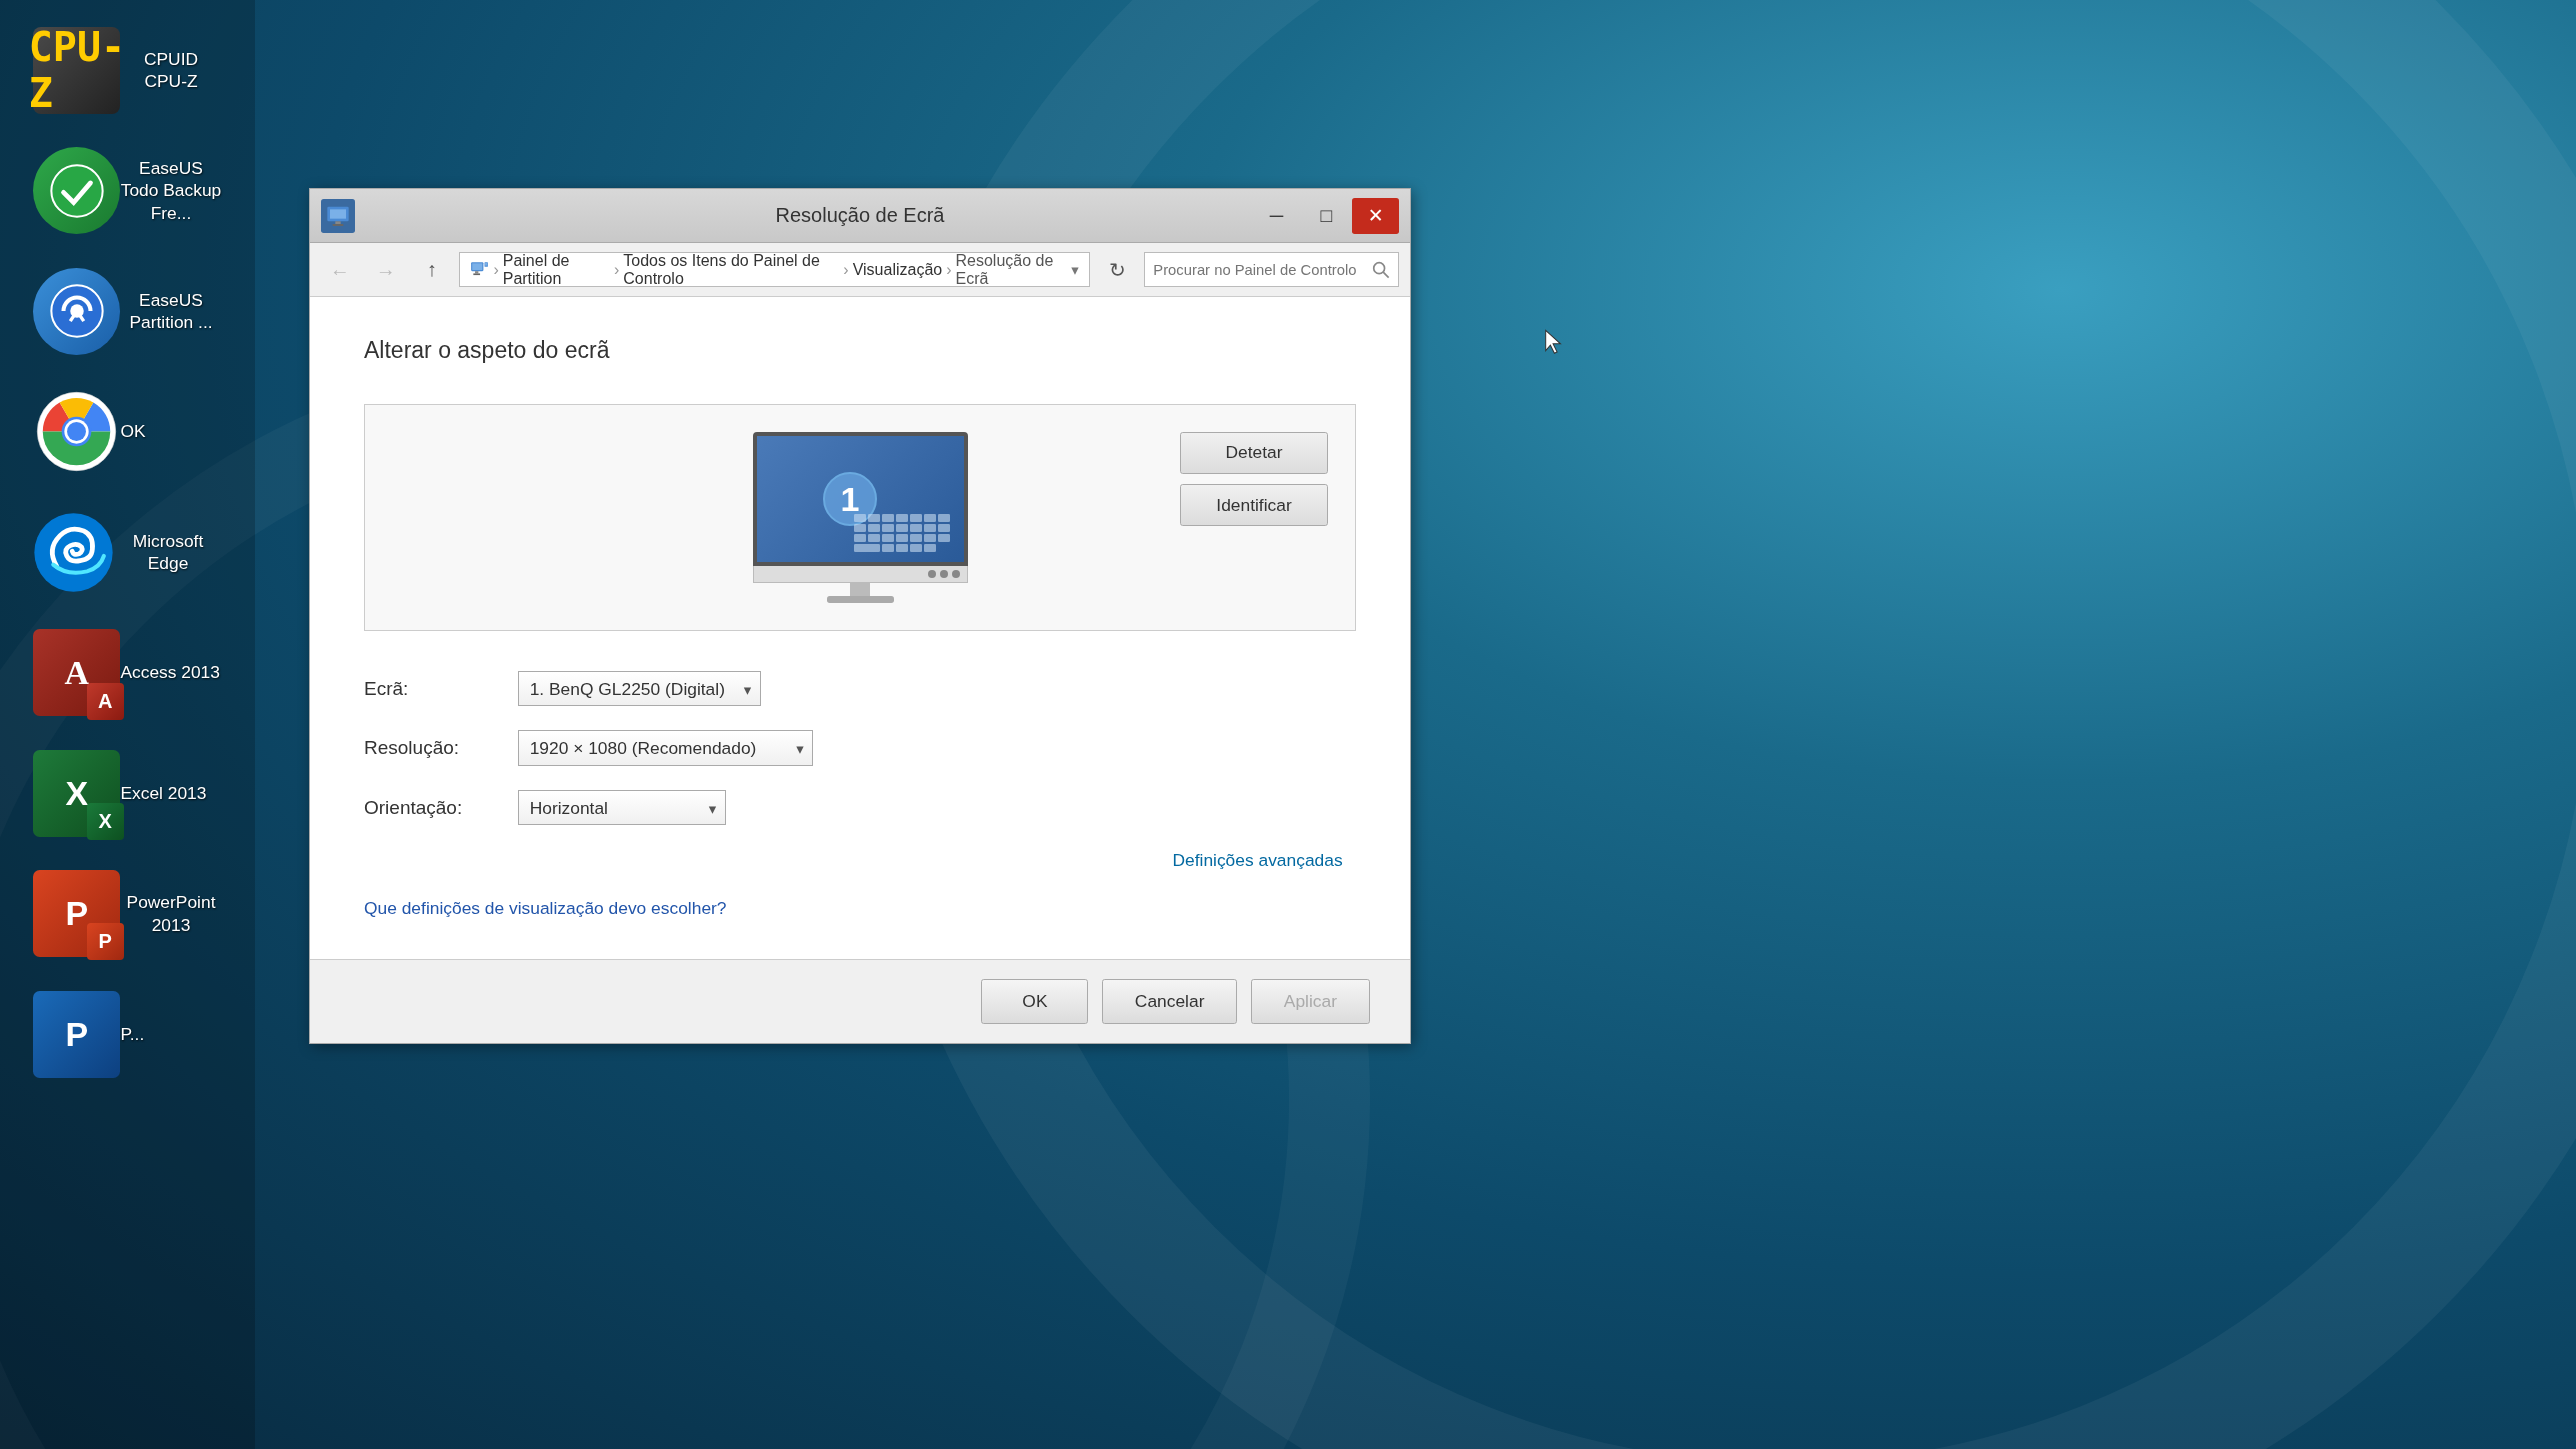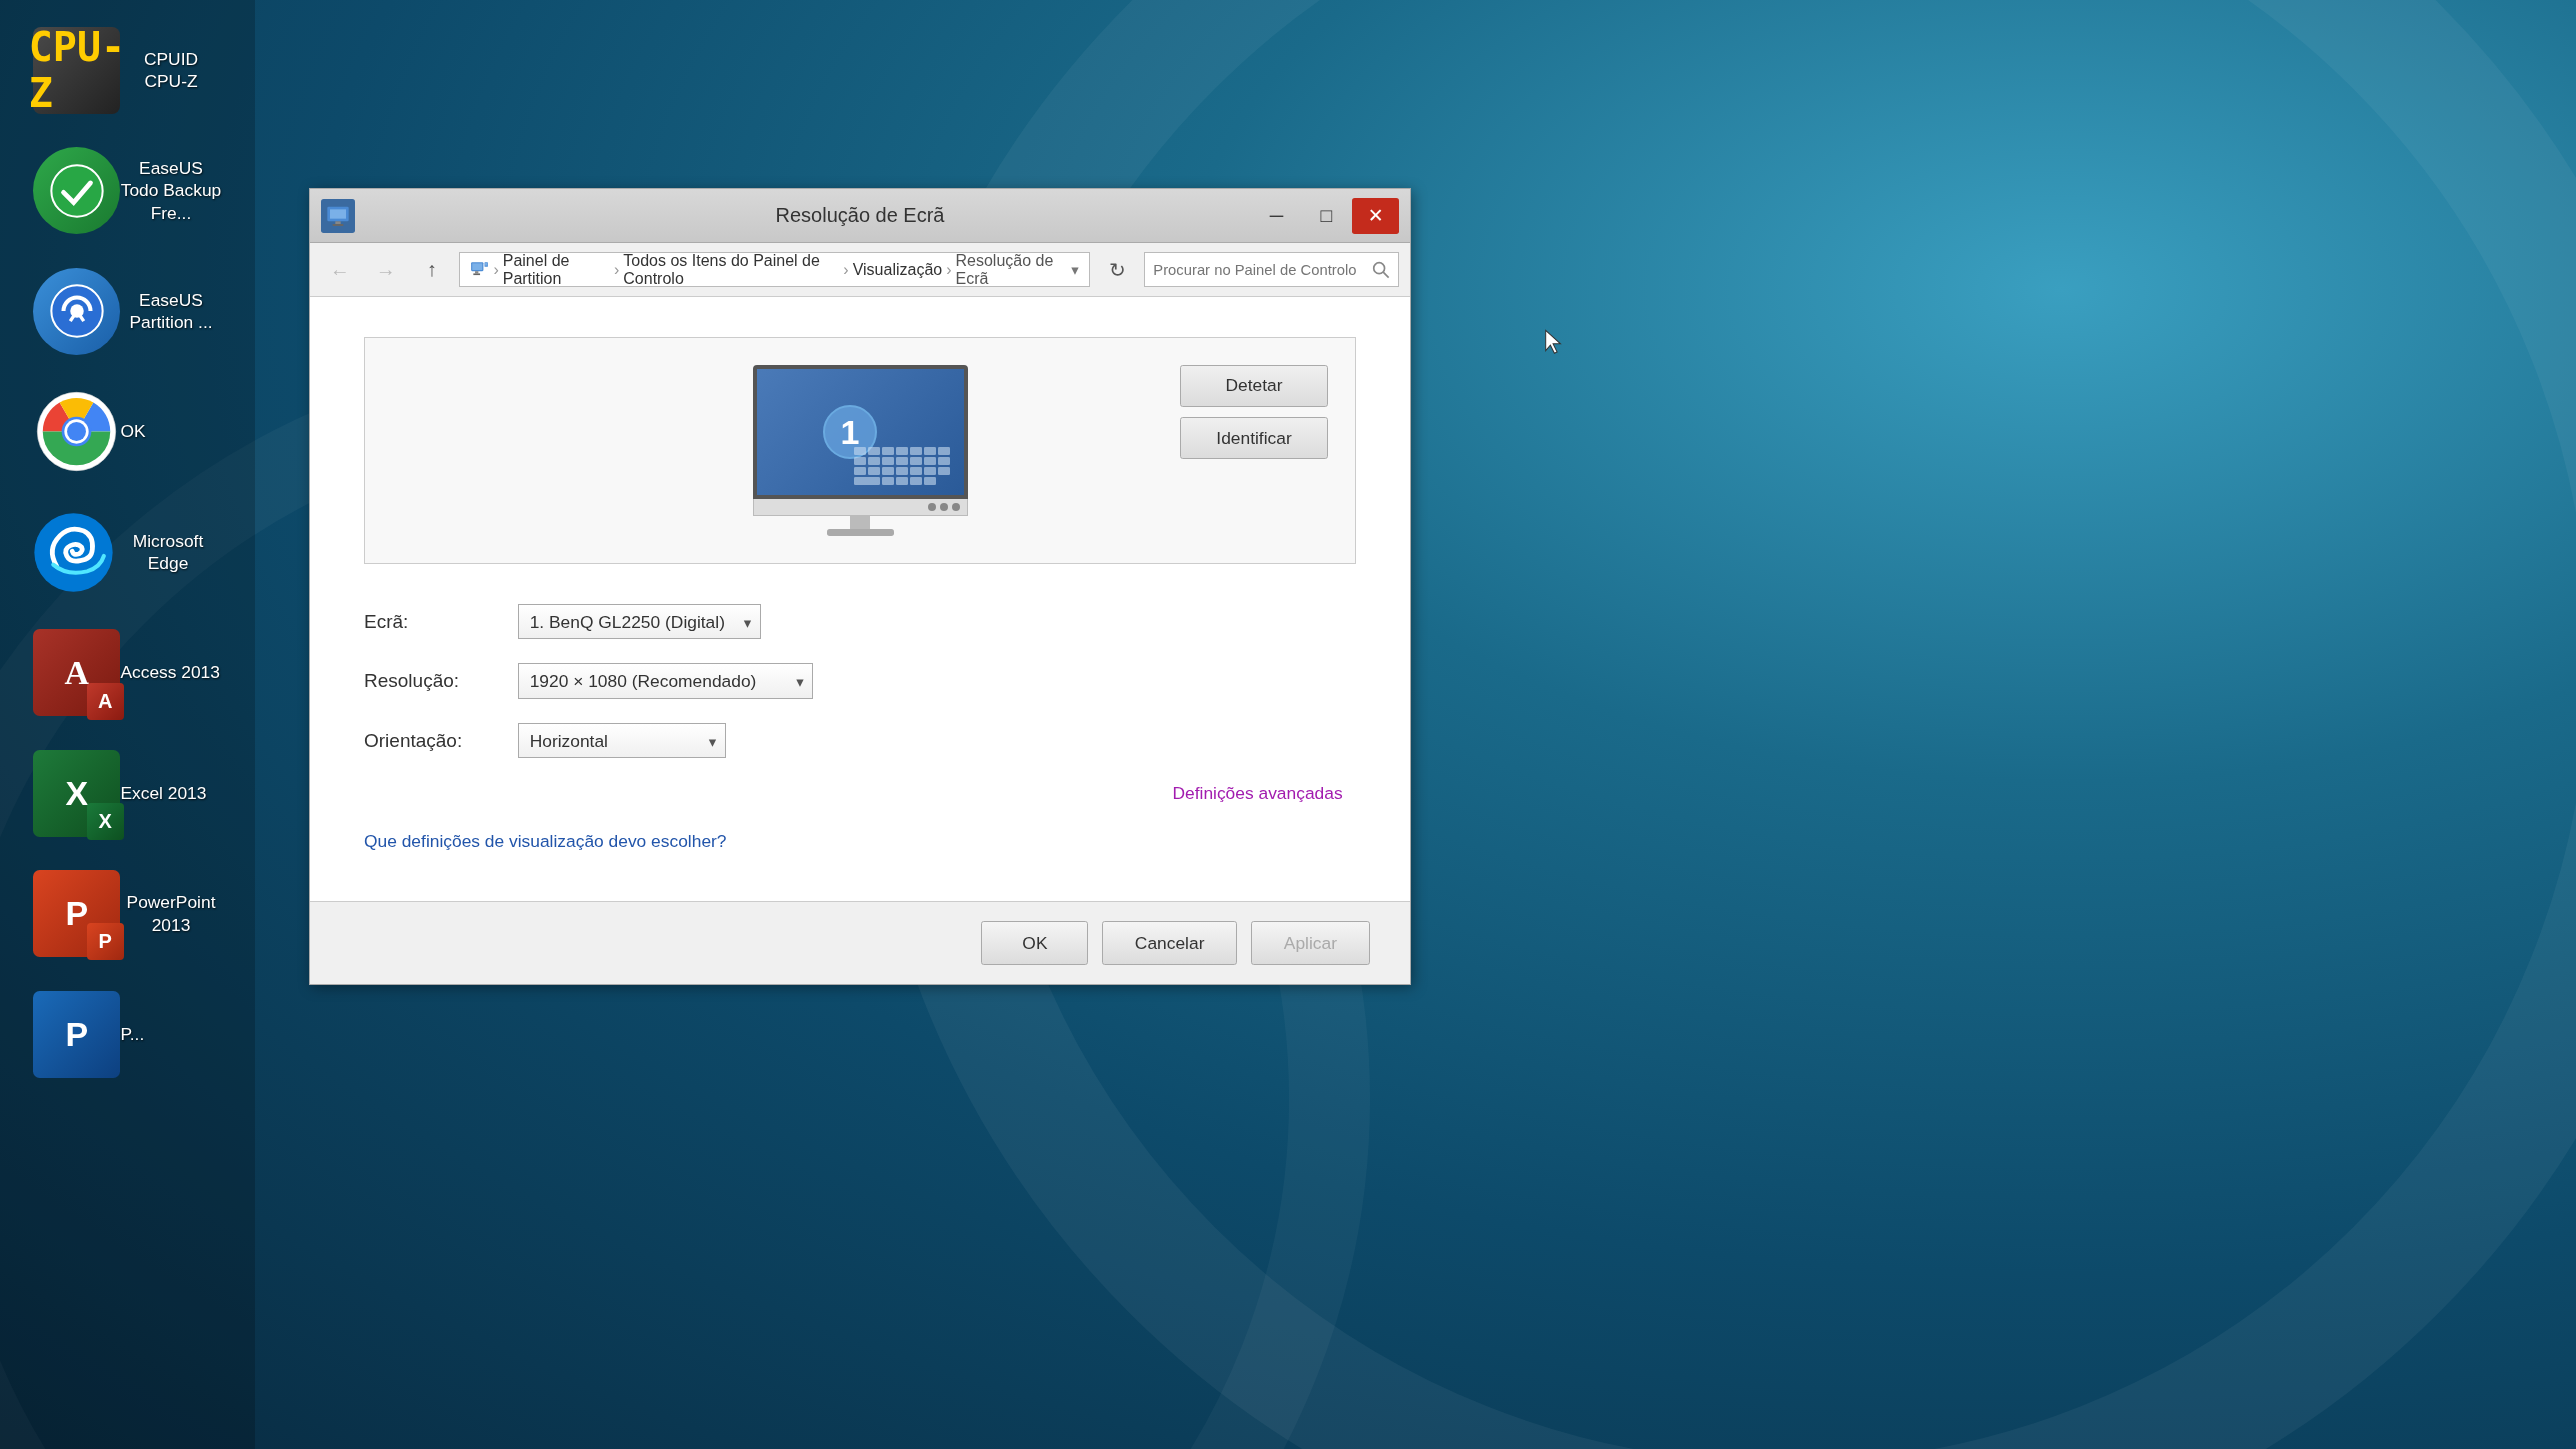--- a/index.html
+++ b/index.html
@@ -475,21 +475,21 @@
       pointer-events: none;
       font-size: 14.8px;
       color: #555;
     }
 
     .select-ecra { min-width: 241px; }
     .select-res { min-width: 295px; }
     .select-orient { min-width: 188px; }
 
     .advanced-link {
-      color: #a21caf;
+      color: #0369a1;
       font-size: 17.4px;
       text-decoration: none;
       cursor: pointer;
       text-align: right;
       margin-top: 6.7px;
     }
 
     .links-section {
       margin-top: 27px;
       display: flex;
@@ -698,20 +698,21 @@
       <div class="search-bar">
         <input type="text" class="search-input" placeholder="Procurar no Painel de Controlo" style="">
         <svg width="19" height="19" viewBox="0 0 28 28">
           <circle cx="12" cy="12" r="8" fill="none" stroke="#888" stroke-width="2.5"></circle>
           <line x1="18" y1="18" x2="26" y2="26" stroke="#888" stroke-width="2.5"></line>
         </svg>
       </div>
     </div>
 
     <div class="content">
+      <div class="section-title">Alterar o aspeto do ecrã</div>
 
       <div class="monitor-preview-area">
         <div class="monitor-container">
           <div class="monitor-graphic">
             <div class="monitor-screen">
               <div class="monitor-number">1</div>
 
               <div style="position:absolute;right:13.4px;bottom:10px;">
                 <div style="display:grid;grid-template-columns:repeat(7,12px);grid-template-rows:repeat(4,8px);gap:2px;">
                   <div style="background:rgba(200,220,240,0.6);border-radius:1.3px;"></div>

